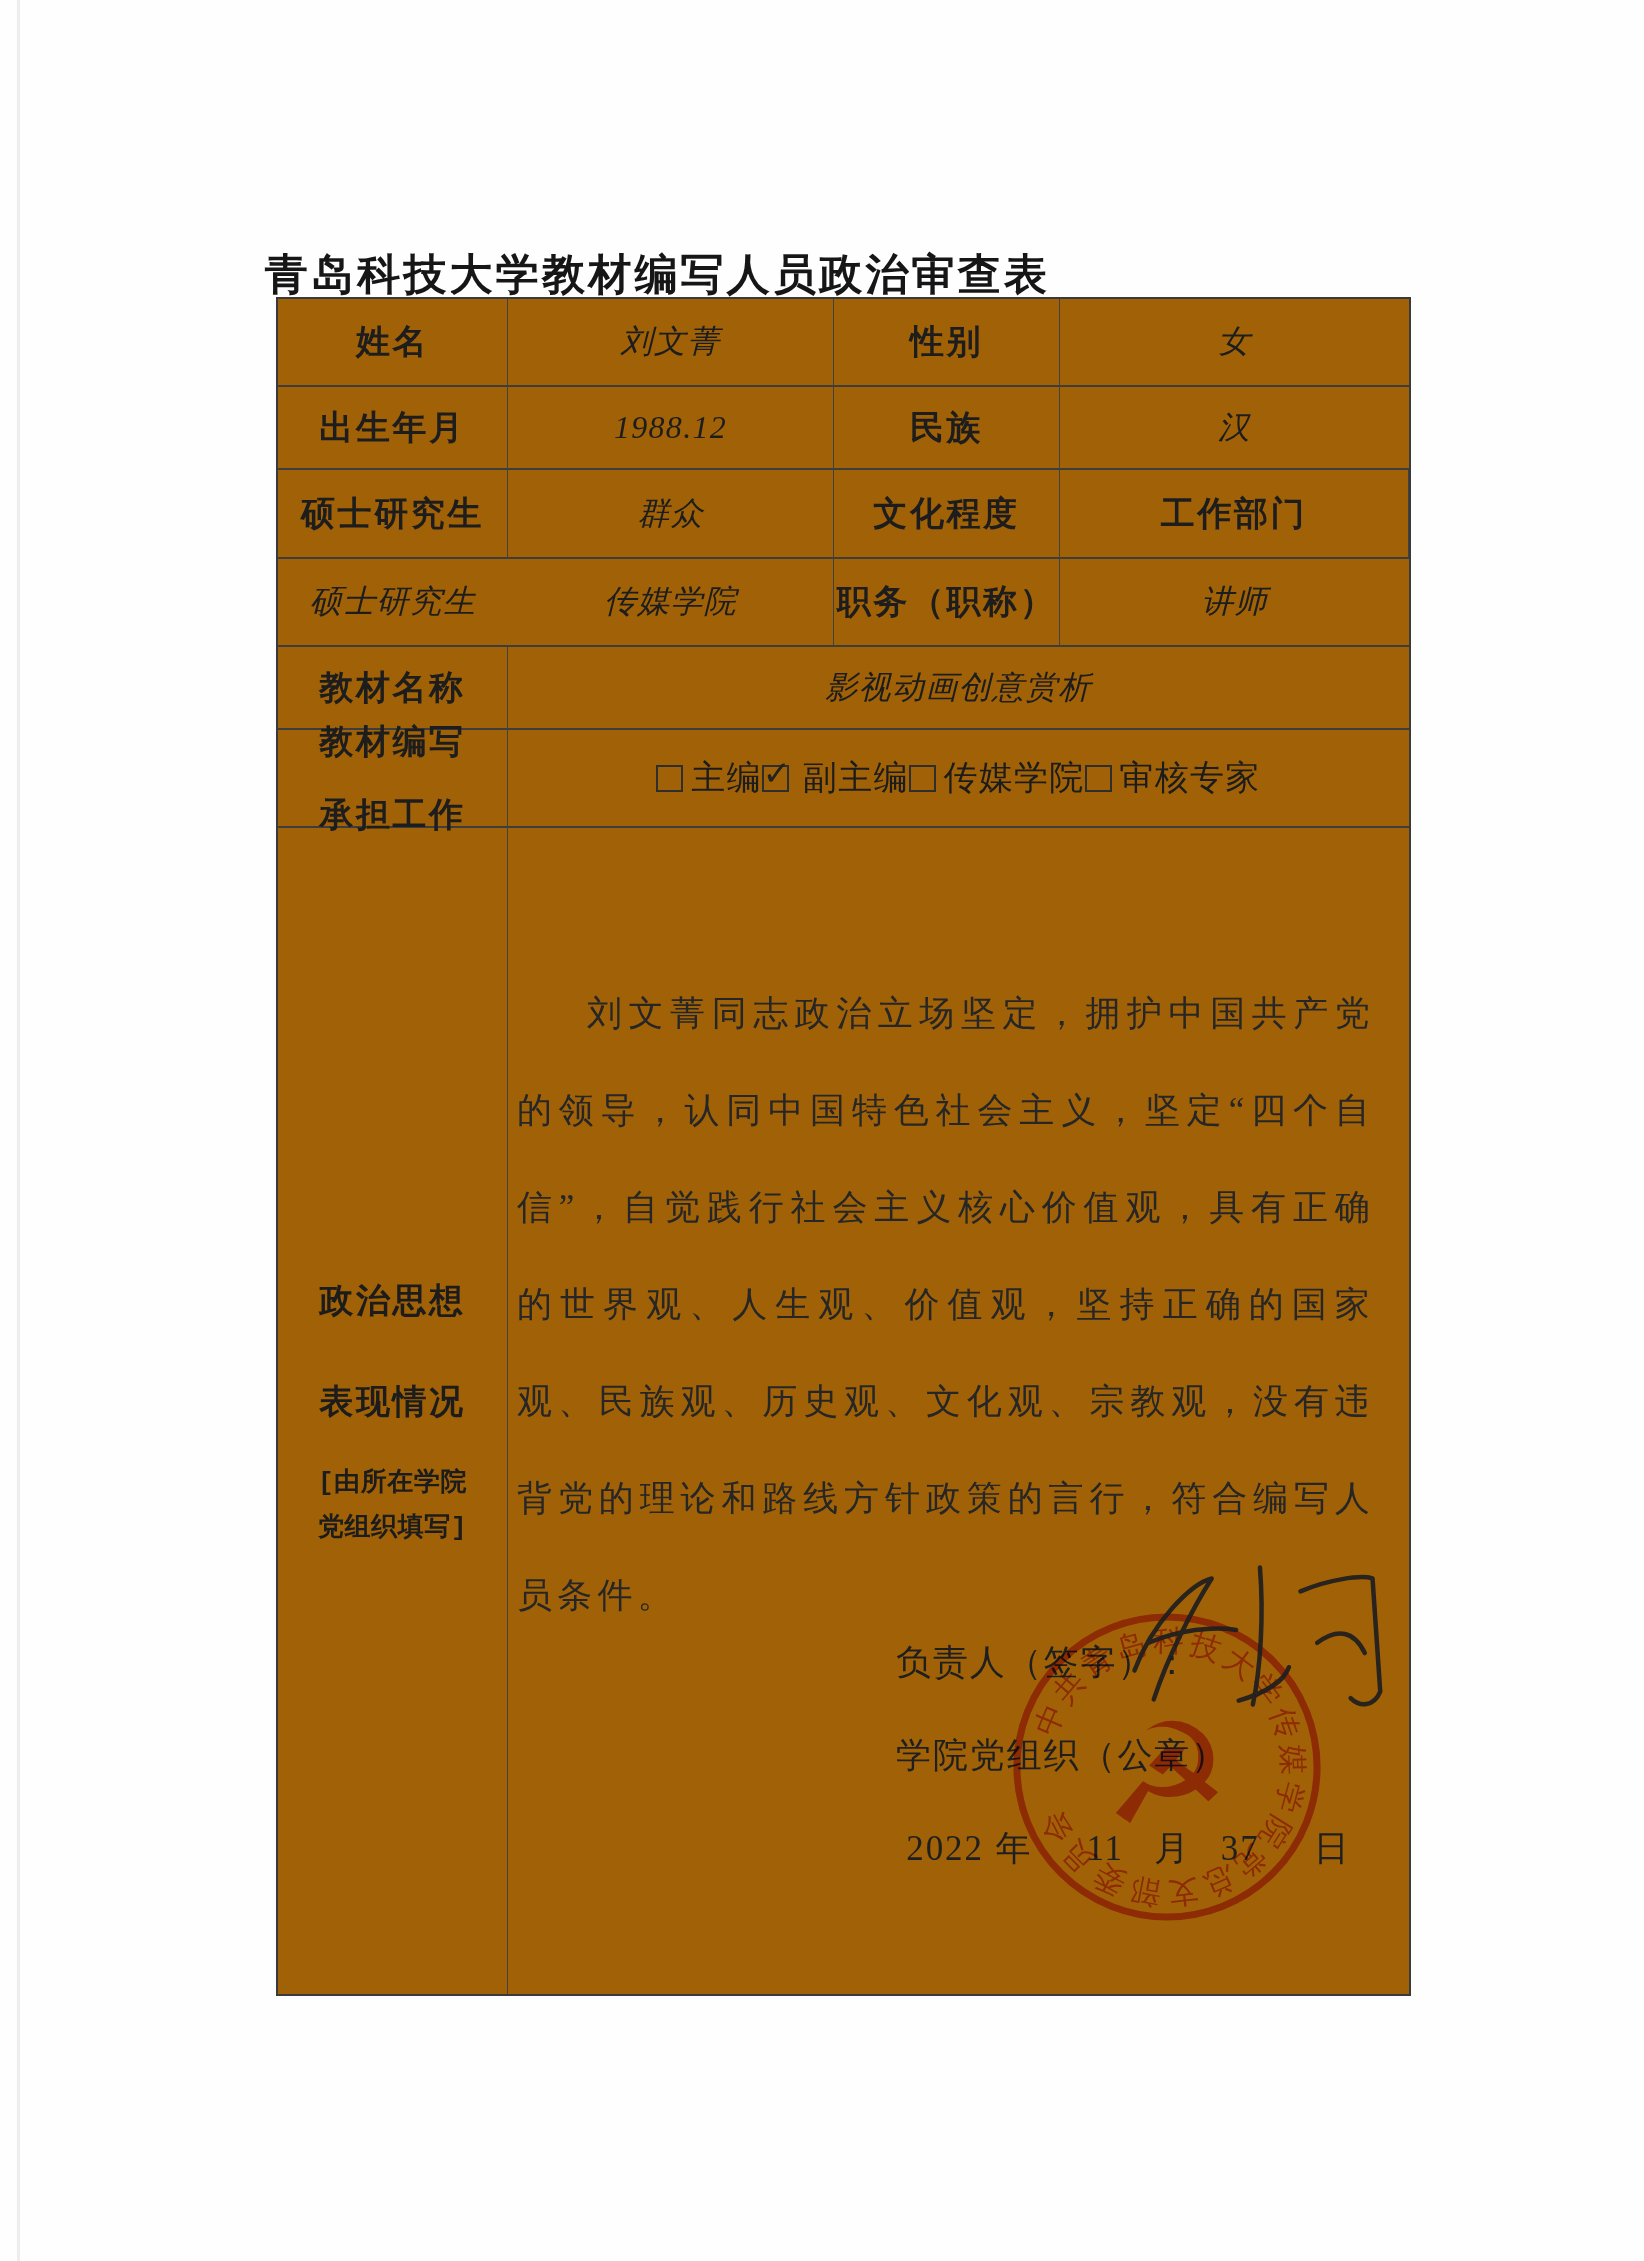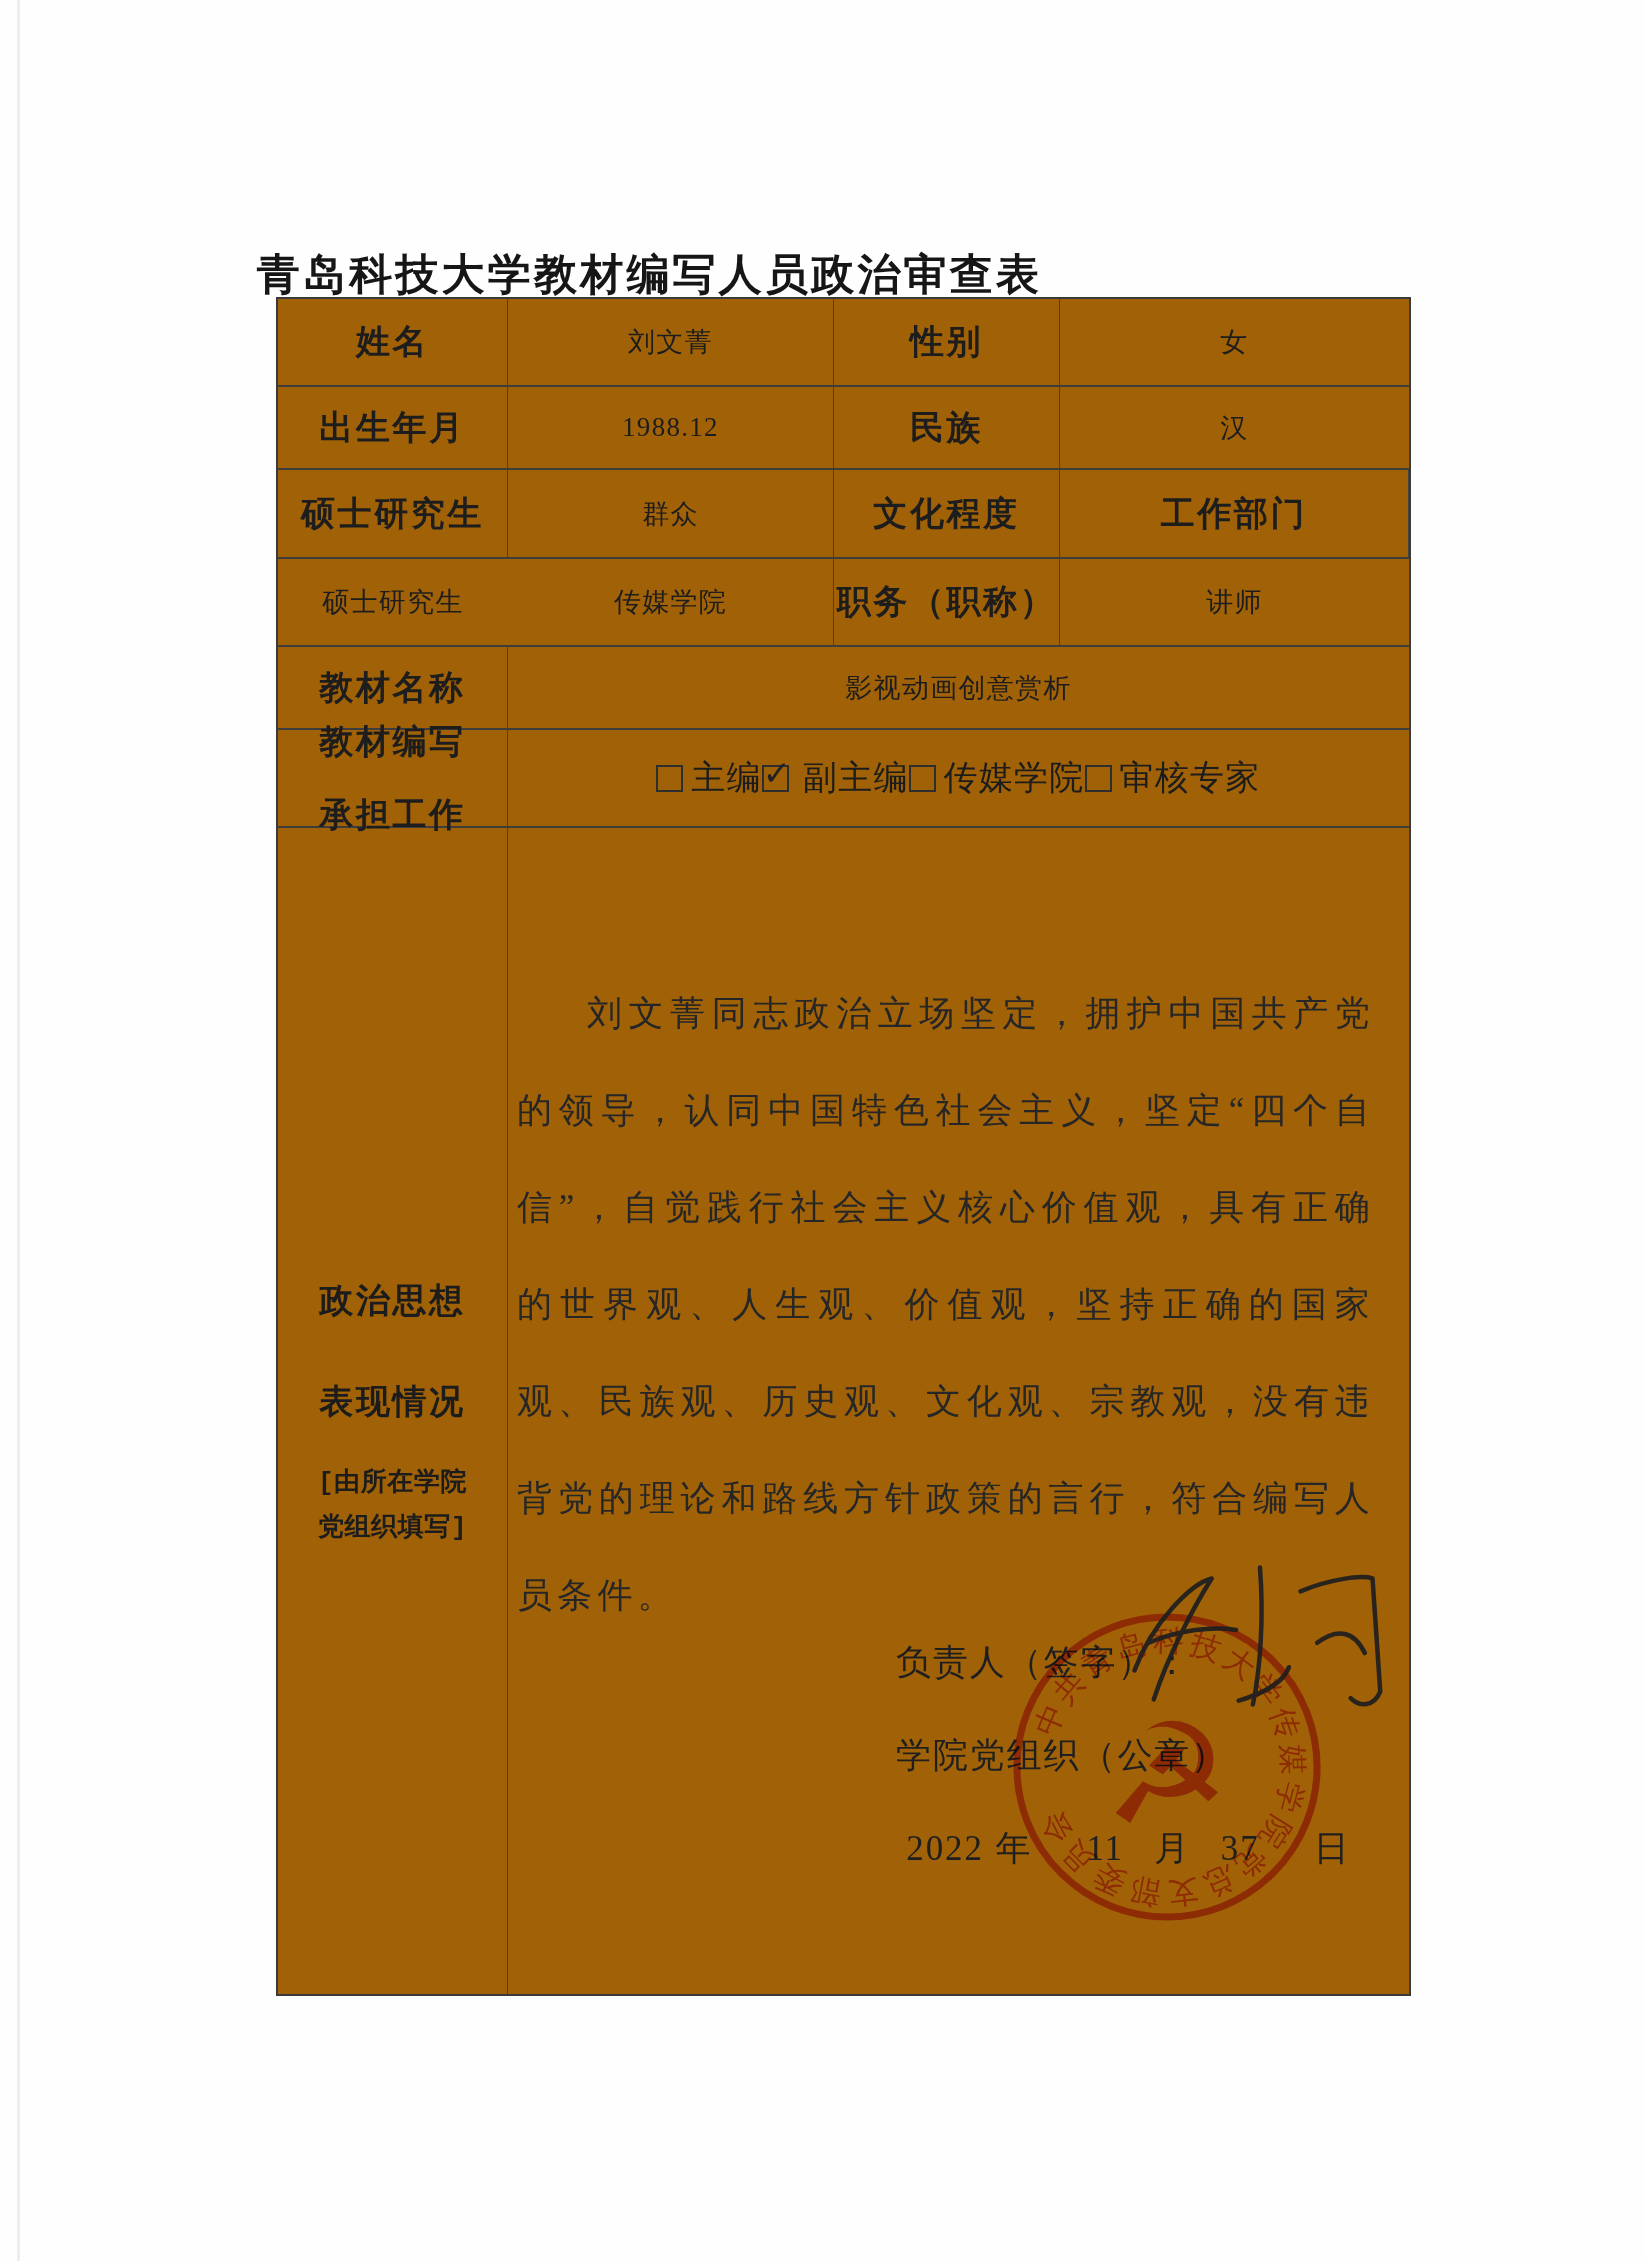--- a/index.html
+++ b/index.html
@@ -12,20 +12,21 @@
     color:#1c1c1c;
   }
   .scan-edge { position:absolute; left:17px; top:0; width:3.2px; height:100%; background:#ededed; }
 
   .doc-title {
     position:absolute; top:246px; left:0; width:1299px;
     text-align:center;
     font-family:"Liberation Sans", sans-serif;
     font-weight:700; font-size:43px; letter-spacing:3.2px;
     color:#161616;
+    padding-left:8px;
   }
 
   .form-table {
     position:absolute; left:276px; top:297px;
     width:1135px; height:1699px;
     border:2.6px solid #3a3a3a;
     box-sizing:border-box;
     display:grid;
     grid-template-columns:230px 326px 226px 1fr;
     grid-template-rows:88px 83px 89px 88px 83px 98px 1fr;
@@ -42,22 +43,23 @@
   .cell.lastrow { border-bottom:none; }
   .span3 { grid-column:2 / 5; }
 
   .lbl {
     font-family:"Liberation Sans", sans-serif;
     font-weight:700; font-size:34px; letter-spacing:2.6px; color:#1d1d1d;
     text-align:center;
   }
   .val {
     font-family:"Liberation Serif", serif;
-    font-size:27px; letter-spacing:1.3px; color:#1d1d1d;
+    font-size:32px; letter-spacing:1.3px; color:#1d1d1d;
     text-align:center;
+    font-style:italic;
   }
 
   .two-line-label { display:flex; flex-direction:column; align-items:center; gap:27px; }
 
   
   .role-options { display:flex; align-items:center; justify-content:center; width:100%; }
   .opt { display:flex; align-items:center; }
   .cbox {
     position:relative; display:inline-block;
     width:27px; height:27px;

